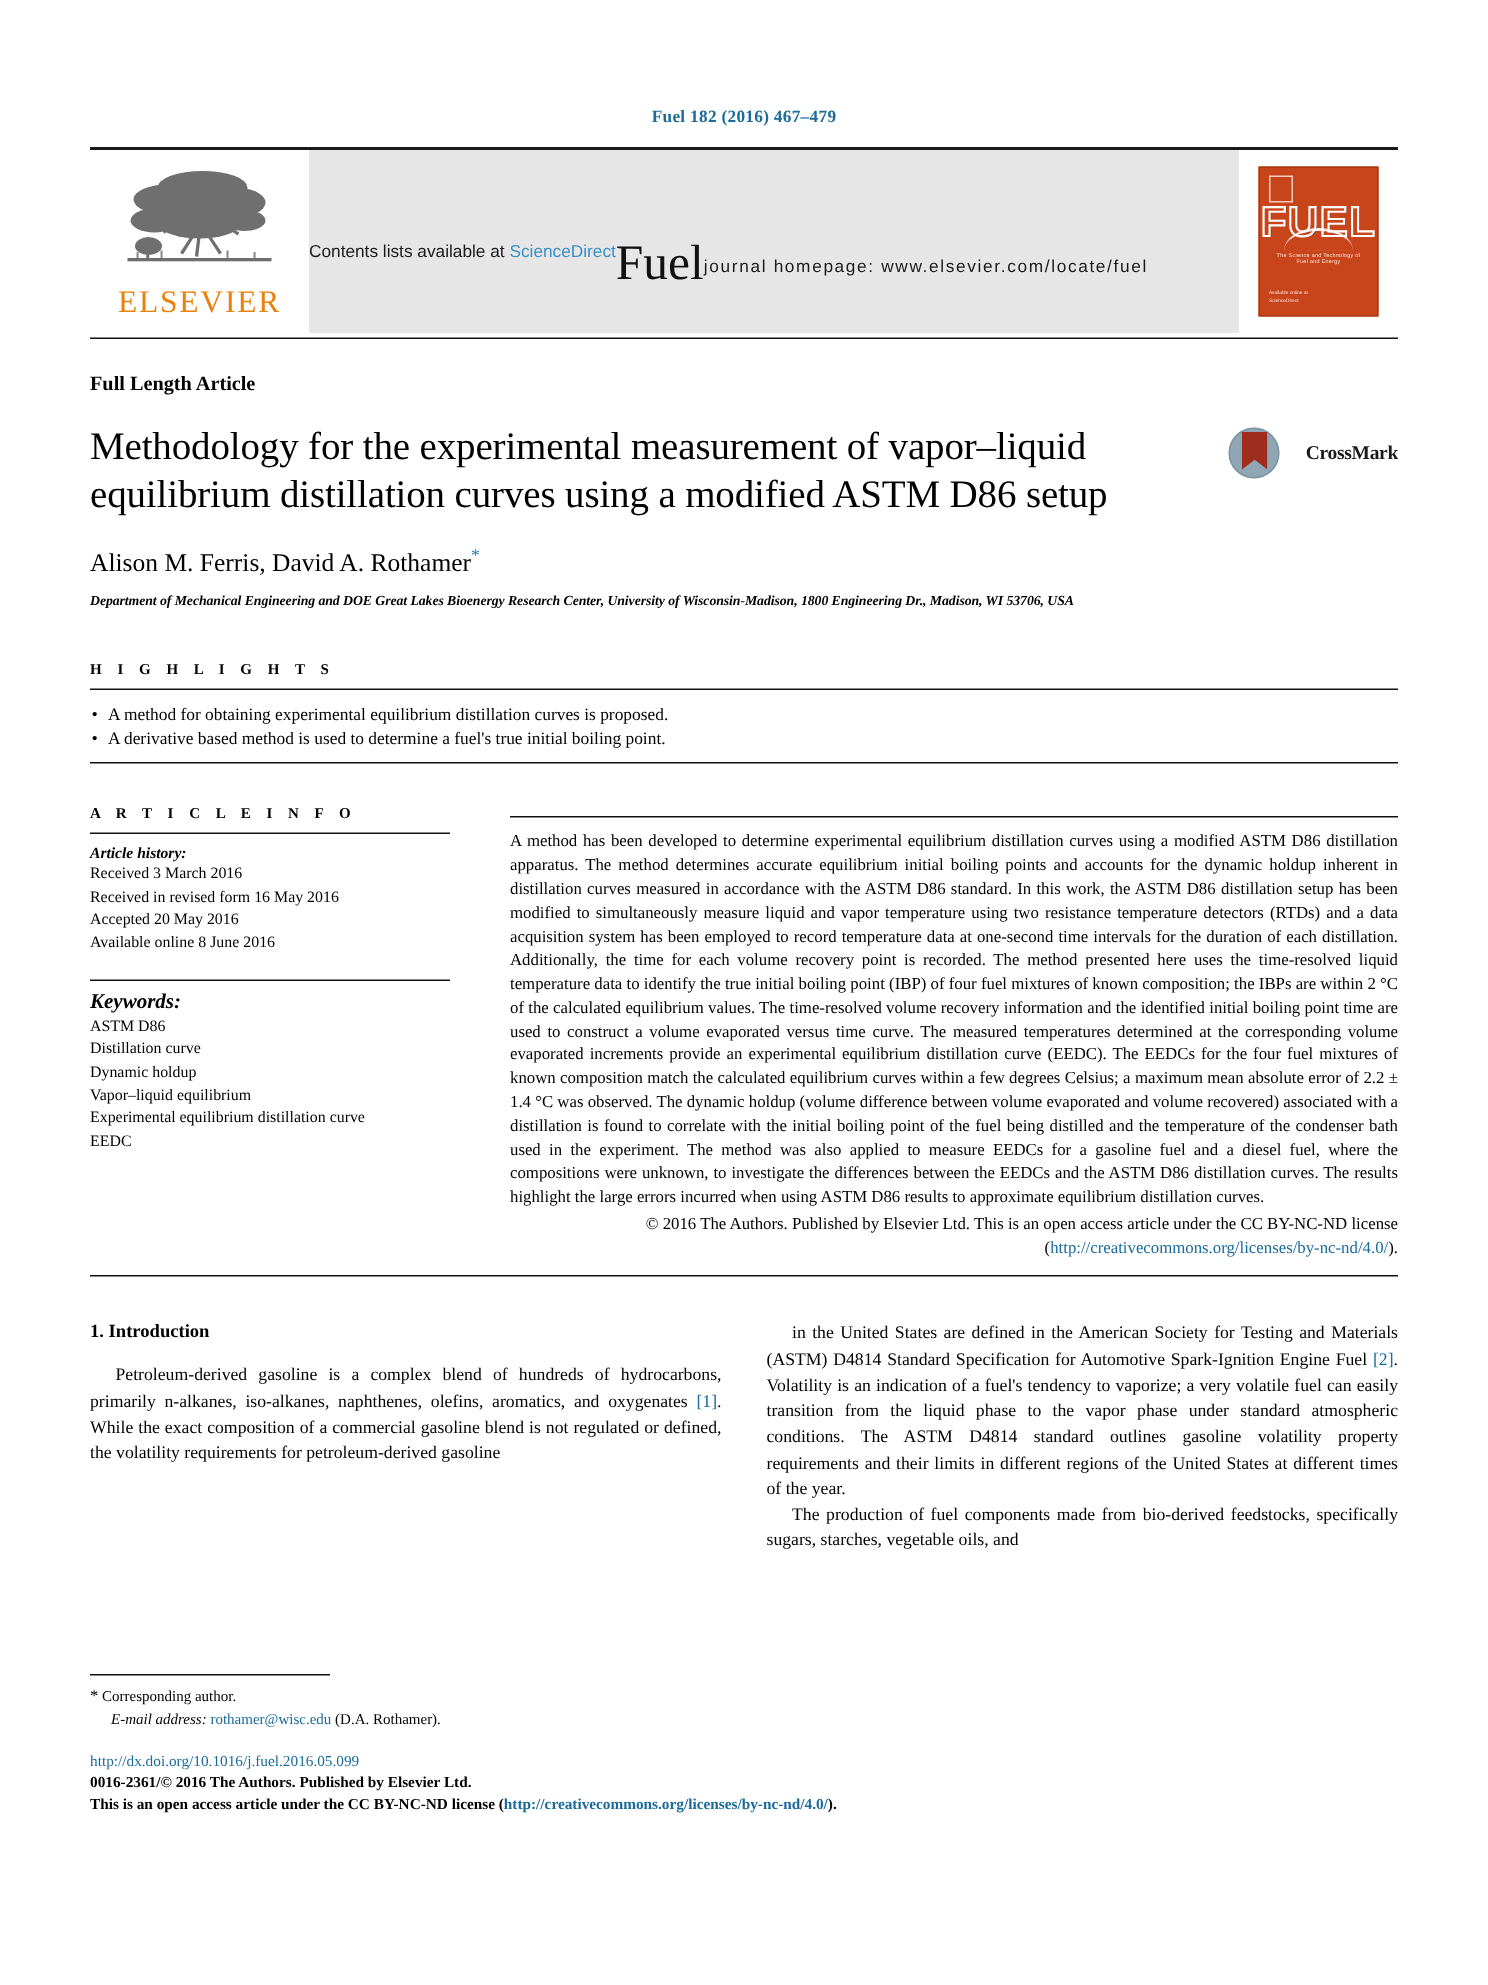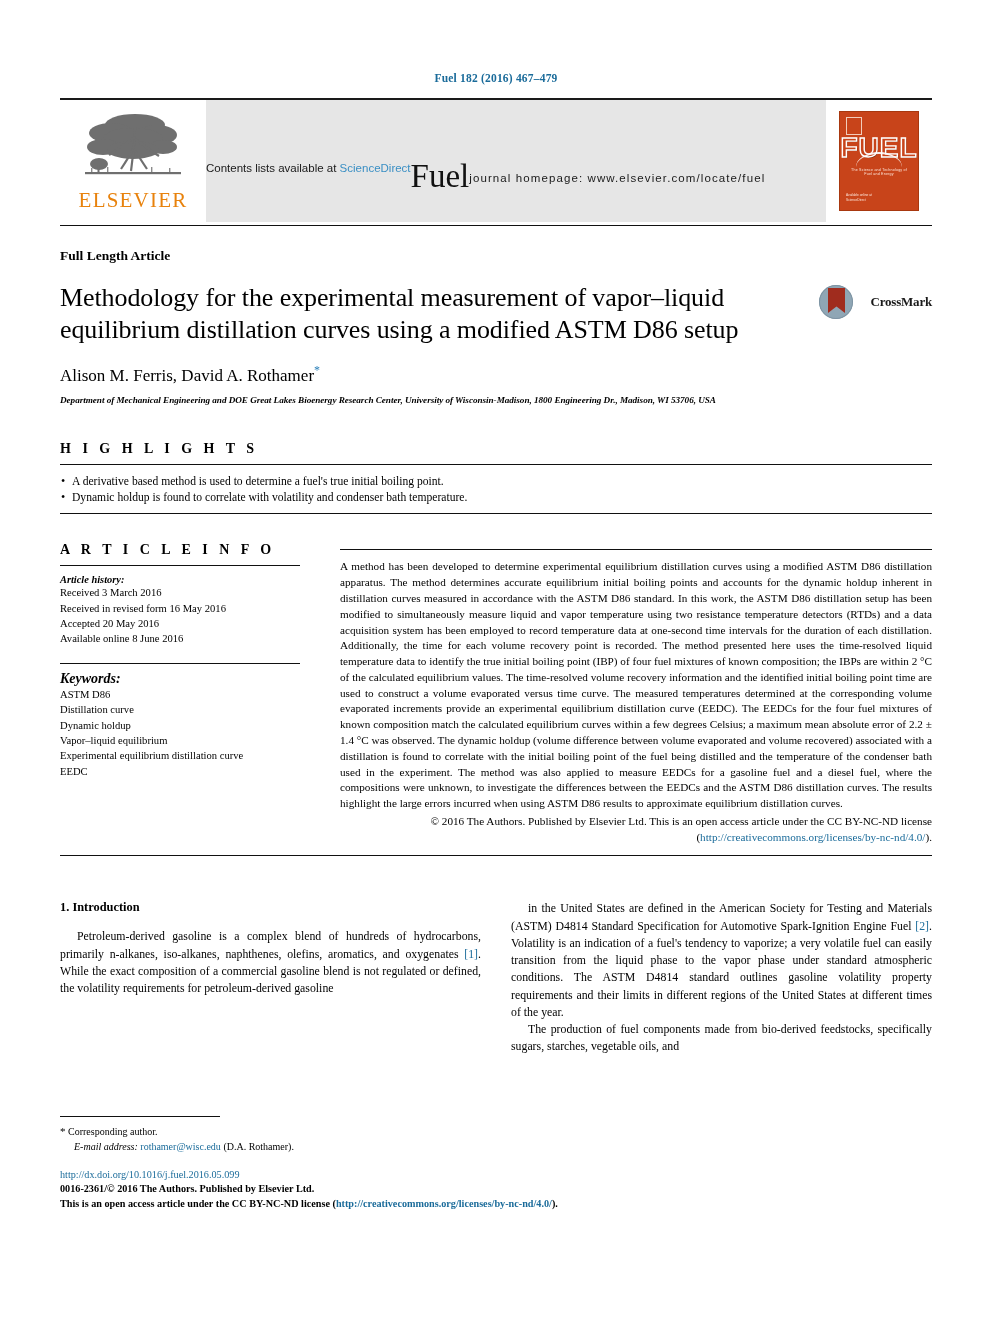--- a/index.html
+++ b/index.html
@@ -194,21 +194,21 @@
   .cm-text{
     font-family:"Liberation Serif", serif;
     font-weight:bold;
     font-size:13px;
     color:#1a1a1a;
     letter-spacing:-.2px;
   }
 
   
   .sec-head{
-    font-size:14px;
+    font-size:10px;
     font-weight:bold;
     letter-spacing:4px;
     margin-top:0;
   }
   .highlights{margin-top:36px;}
   .hl-rule-top{border-top:1.2px solid #111; margin-top:7px;}
   .hl-rule-bottom{border-top:1.2px solid #111; margin-top:7px;}
   .hl-list{margin:9px 0 0 0; padding:0; list-style:none;}
   .hl-list li{
     font-size:11.6px;
@@ -257,21 +257,21 @@
     text-align:right;
   }
   a.lnk, .lnk{color:#1a6b9a; text-decoration:none;}
 
   .bottom-rule{border-top:1.2px solid #111; margin-top:10px;}
 
   
   .bodycols{
     display:flex;
     gap:30px;
-    margin-top:44px;
+    margin-top:29px;
   }
   .bcol{flex:1 1 0; min-width:0;}
   .h2{
     font-size:12.4px;
     font-weight:bold;
     margin:0 0 13px 0;
   }
   .para{
     font-size:11.8px;
     line-height:1.46;
@@ -387,22 +387,22 @@
 
     <div class="artticle-type">Full Length Article</div>
     <h1 class="title">Methodology for the experimental measurement of vapor–liquid equilibrium distillation curves using a modified ASTM D86 setup</h1>
     <div class="authors"><span>Alison M. Ferris, David A. Rothamer</span><span class="star">*</span></div>
     <div class="affil">Department of Mechanical Engineering and DOE Great Lakes Bioenergy Research Center, University of Wisconsin-Madison, 1800 Engineering Dr., Madison, WI 53706, USA</div>
 
     <div class="highlights">
       <div class="sec-head">H I G H L I G H T S</div>
       <div class="hl-rule-top"></div>
       <ul class="hl-list">
+        <li>A method for obtaining experimental equilibrium distillation curves is proposed.</li>
         <li>A derivative based method is used to determine a fuel's true initial boiling point.</li>
-        <li>Dynamic holdup is found to correlate with volatility and condenser bath temperature.</li>
       </ul>
       <div class="hl-rule-bottom"></div>
     </div>
 
     <div class="infoblock">
 
       <div class="col-info">
         <div class="sec-head">A R T I C L E   I N F O</div>
         <div class="ib-rule"></div>
         <div class="hist-label">Article history:</div>

